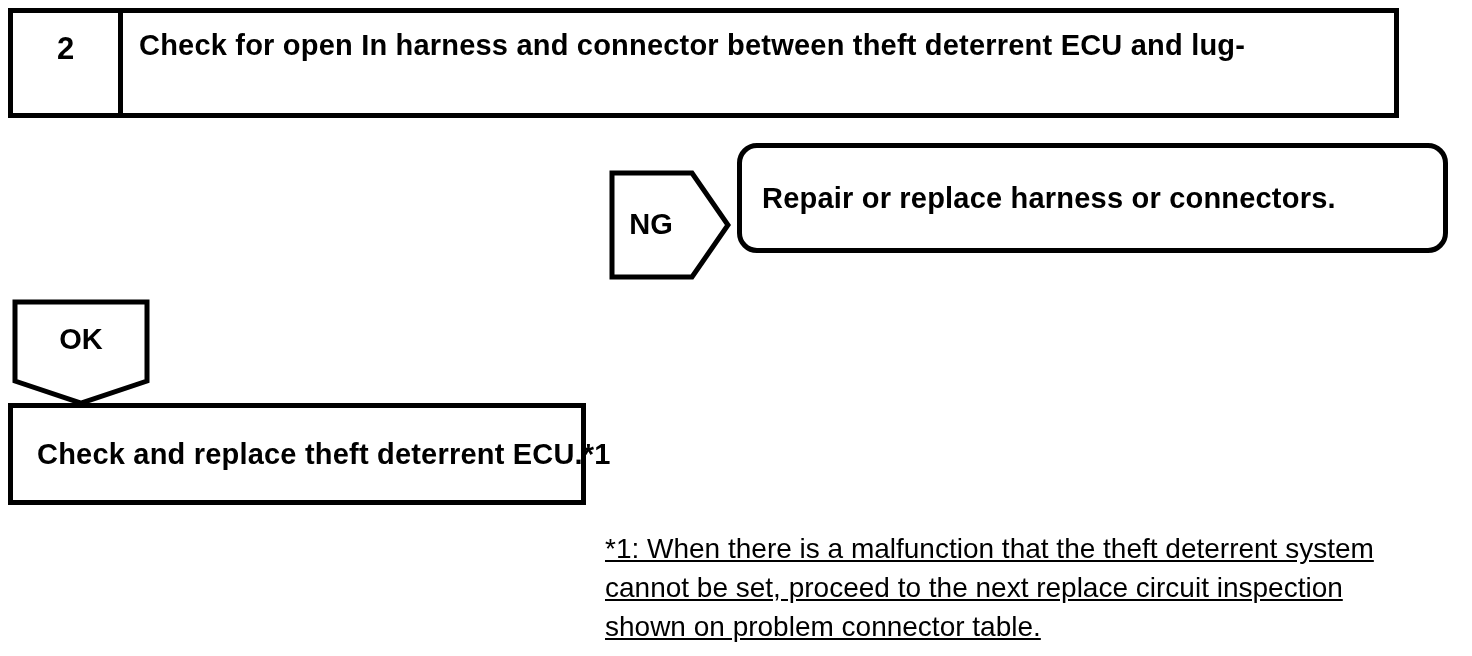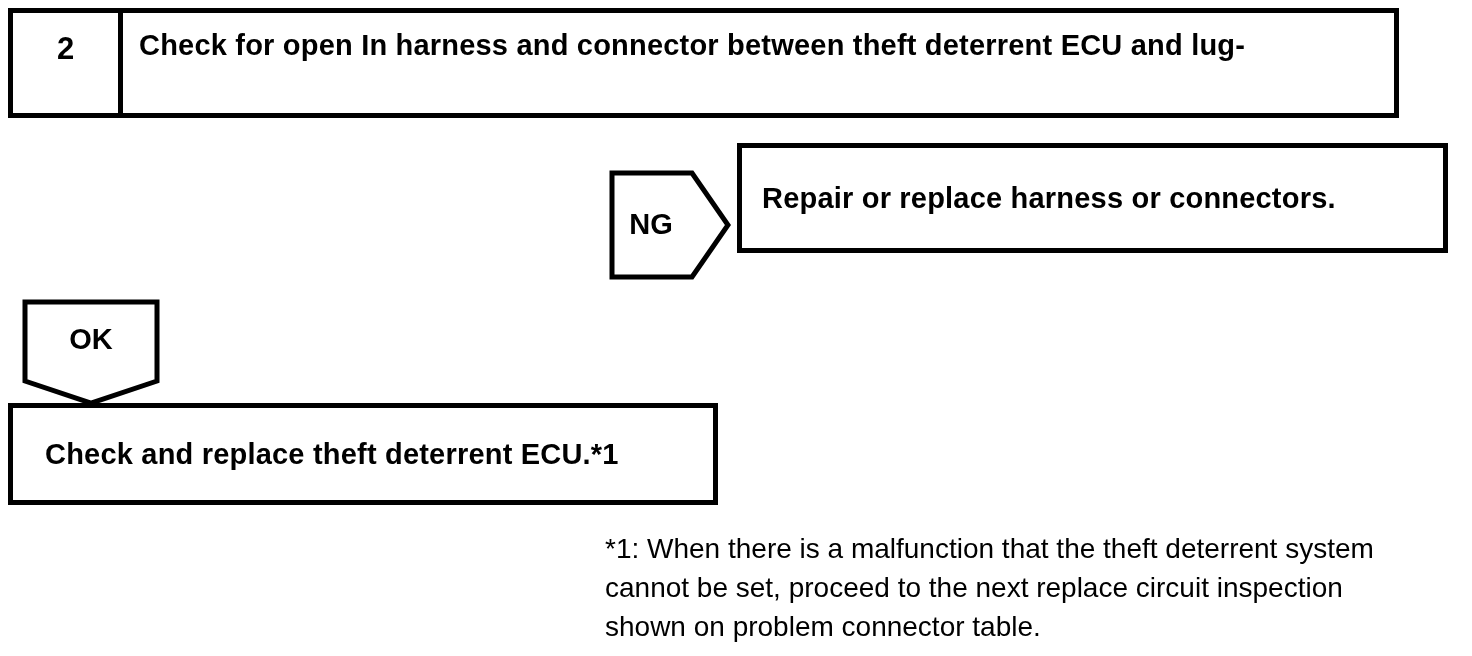--- a/index.html
+++ b/index.html
@@ -56,40 +56,41 @@
     font-size: 29px;
     color: #000000;
   }
   .ng-connector { left: 609px; top: 145px; width: 122px; height: 110px; }
   .ng-label { left: 0; top: 38px; width: 84px; text-align: center; }
   .ng-action-box {
     left: 737px; top: 143px;
     width: 711px; height: 110px;
     display: flex; align-items: center;
     padding-left: 20px;
+    border-radius: 20px;
   }
-  .ok-connector { left: 22px; top: 274px; width: 138px; height: 108px; }
+  .ok-connector { left: 12px; top: 274px; width: 138px; height: 108px; }
   .ok-label { left: 0; top: 24px; width: 138px; text-align: center; }
   .ok-action-box {
     left: 8px; top: 403px;
-    width: 710px; height: 102px;
+    width: 578px; height: 102px;
     display: flex; align-items: center;
-    padding-left: 32px;
+    padding-left: 24px;
   }
   .action-text { white-space: nowrap; }
   .footnote {
     position: absolute;
     left: 605px; top: 529px;
     width: 866px;
     font-size: 28px;
     line-height: 39px;
     font-weight: normal;
     color: #000000;
   }
-  .footnote-line { display: block; white-space: nowrap; }
+  .footnote-line { display: block; white-space: nowrap; text-decoration: underline; }
 </style>
 </head>
 <body>
 
 <div class="page">
 
   <div class="box step-number-box">
     <span class="step-number">2</span>
   </div>
 

